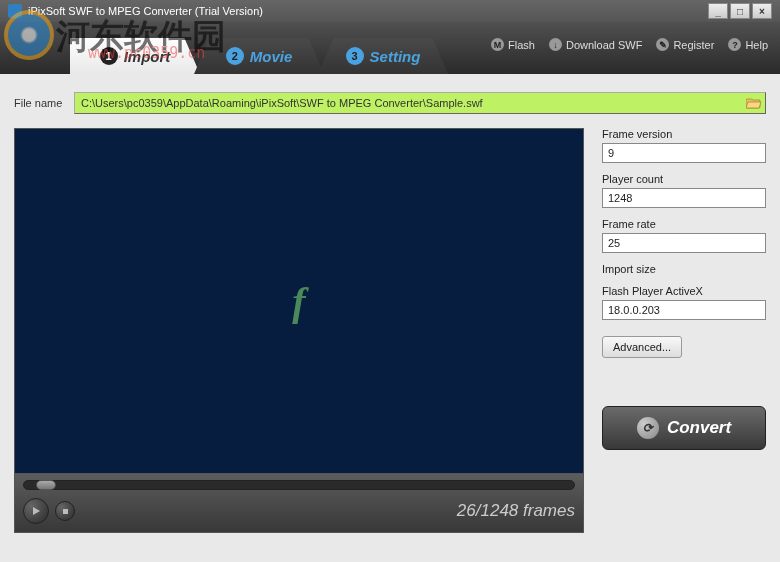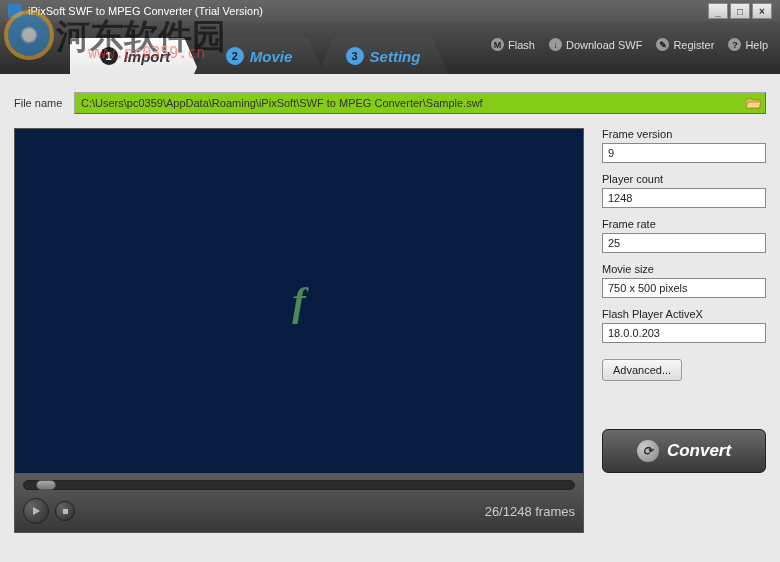--- a/index.html
+++ b/index.html
@@ -28,38 +28,38 @@
 .tab.inactive .num { background: #4aa3e0; color: #222; }
 
 .toolbtns { position: absolute; right: 12px; top: 16px; display: flex; gap: 14px; }
 .toolbtn { color: #ddd; font-size: 11px; display: flex; align-items: center; gap: 4px; cursor: pointer; }
 .toolbtn .circ { width: 13px; height: 13px; border-radius: 50%; background: #999; color: #222; display: inline-flex; align-items: center; justify-content: center; font-size: 9px; font-weight: bold; }
 
 .main { background: #e9e9e9; padding: 18px 14px 14px 14px; height: 504px; }
 
 .filerow { display: flex; align-items: center; margin-bottom: 14px; font-size: 11px; }
 .filerow .lbl { width: 60px; color: #333; }
-.filerow .field { flex: 1; height: 22px; background: #84cc16; border: 1px solid #aaa; border-bottom-color: #666; border-right-color: #666; padding: 0 6px; display: flex; align-items: center; font-size: 11px; color: #333; position: relative; }
+.filerow .field { flex: 1; height: 22px; background: #bef264; border: 1px solid #aaa; border-bottom-color: #666; border-right-color: #666; padding: 0 6px; display: flex; align-items: center; font-size: 11px; color: #333; position: relative; }
 .filerow .browse { position: absolute; right: 2px; top: 2px; width: 18px; height: 16px; cursor: pointer; display: flex; align-items: center; justify-content: center; }
 .filerow .browse svg { width: 16px; height: 12px; }
 
 .content { display: flex; gap: 18px; }
 
 .preview { width: 570px; }
 .previewbox { width: 570px; height: 346px; background: #071d3f; border: 1px solid #555; display: flex; align-items: center; justify-content: center; }
 .flashlogo { color: #4a8a5a; font-size: 40px; font-style: italic; font-weight: bold; font-family: Georgia, serif; }
 
 .controls { background: linear-gradient(#5c5c5c, #383838); border: 1px solid #555; border-top: none; padding: 6px 8px 8px; }
 .seekbar { height: 10px; background: #2a2a2a; border-radius: 5px; position: relative; margin-bottom: 8px; border: 1px solid #222; }
 .seekhandle { position: absolute; left: 12px; top: -1px; width: 20px; height: 10px; background: linear-gradient(#aaa,#777); border-radius: 5px; border: 1px solid #555; }
 
 .ctrlrow { display: flex; align-items: center; gap: 6px; }
 .rbtn { width: 26px; height: 26px; border-radius: 50%; background: radial-gradient(circle at 30% 30%, #666, #2a2a2a); border: 1px solid #222; display: flex; align-items: center; justify-content: center; color: #aaa; cursor: pointer; }
 .rbtn.small { width: 20px; height: 20px; }
-.counter { margin-left: auto; color: #ccc; font-size: 13px; }
+.counter { margin-left: auto; color: #ccc; font-size: 17px; font-style: italic; }
 
 .side { flex: 1; font-size: 11px; color: #222; }
 .sgroup { margin-bottom: 10px; }
 .sgroup .slbl { margin-bottom: 3px; }
 .sgroup .sval { height: 20px; background: #fff; border: 1px solid #888; padding: 0 5px; display: flex; align-items: center; }
 
 .advbtn { height: 22px; padding: 0 10px; background: linear-gradient(#f8f8f8,#ddd); border: 1px solid #999; border-radius: 3px; font-size: 11px; cursor: pointer; display: inline-flex; align-items: center; margin-top: 6px; }
 
 .convert { margin-top: 48px; height: 44px; background: linear-gradient(#6a6a6a,#383838); border: 1px solid #222; border-radius: 6px; display: flex; align-items: center; justify-content: center; gap: 8px; color: #fff; font-size: 17px; font-style: italic; font-weight: bold; cursor: pointer; }
 .convert .cicon { width: 22px; height: 22px; border-radius: 50%; background: radial-gradient(circle at 30% 30%,#ccc,#888); display: flex; align-items: center; justify-content: center; color: #333; font-size: 12px; }
@@ -163,22 +163,21 @@
       </div>
       <div class="sgroup">
         <div class="slbl">Player count</div>
         <div class="sval">1248</div>
       </div>
       <div class="sgroup">
         <div class="slbl">Frame rate</div>
         <div class="sval">25</div>
       </div>
       <div class="sgroup">
-        <div class="slbl">Movie size</div>
-        <div class="sval">750 x 500 pixels</div>
+        <div class="slbl">Import size</div>
       </div>
       <div class="sgroup">
         <div class="slbl">Flash Player ActiveX</div>
         <div class="sval">18.0.0.203</div>
       </div>
       <div class="advbtn">Advanced...</div>
 
       <div class="convert">
         <div class="cicon">⟳</div>
         <span>Convert</span>

